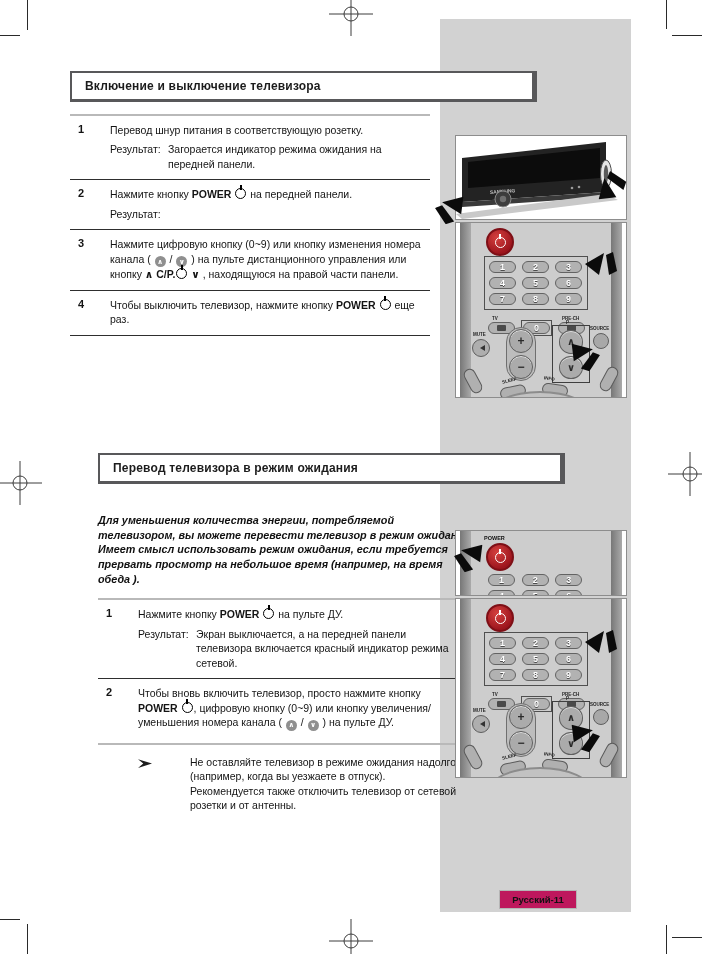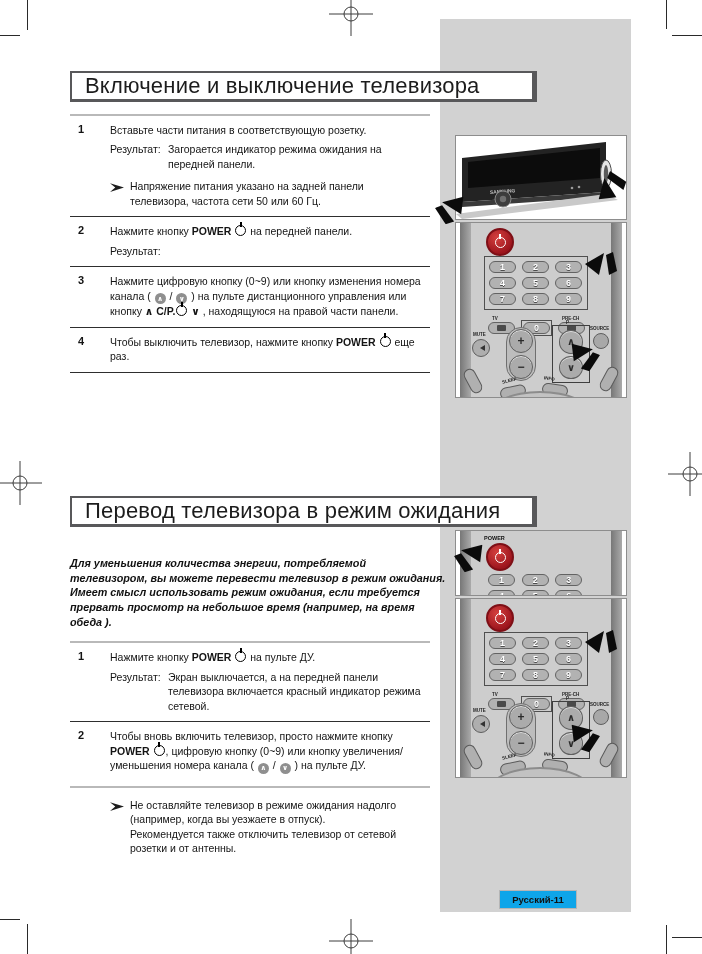--- a/index.html
+++ b/index.html
@@ -9,27 +9,27 @@
   
   .tick{position:absolute;background:#2a2a2a;}
   .crosshair{position:absolute;}
 
   
   .sidebar{position:absolute;left:440px;top:19px;width:191px;height:893px;background:#d2d2d2;}
 
   
   .col{position:absolute;left:70px;width:467px;}
   .col1{top:0;}
-  .col2{top:496px;}
+  .col2{top:453px;margin-left:28px;}
 
   .title-box{margin-top:71px;height:26px;background:#fff;border:2px solid #58585a;
              border-right-width:5px;border-bottom-width:3px;display:flex;align-items:center;
              padding-left:13px;position:relative;z-index:3;}
   .col2 .title-box{margin-top:0;}
-  .title-box h2{margin:0;font-size:22px;font-weight:normal;color:#1c1c1c;letter-spacing:.2px;}
+  .title-box h2{margin:0;font-size:12px;font-weight:bold;color:#1c1c1c;letter-spacing:.2px;}
 
   .intro{margin:29px 0 0 0;width:376px;font-size:10.8px;line-height:1.36;
          font-style:italic;font-weight:bold;color:#111;}
 
   .rule{width:360px;border:0;margin:0;}
   .rule-light{margin-top:12px;border-top:2.5px solid #b9b9b9;}
   .rule-dark{margin-top:8px;border-top:1.5px solid #2e2e2e;}
 
   .step{display:grid;grid-template-columns:40px 312px;margin-top:7px;}
   .step-num{font-size:11px;font-weight:bold;padding-left:8px;}
@@ -119,21 +119,21 @@
   .frag-power-label{position:absolute;left:28px;top:4px;font-size:5.5px;font-weight:bold;color:#111;}
   .fig-frag .rc-power{top:12px;}
 
   
   .arrow{position:absolute;z-index:5;width:32px;height:24px;}
   .ar-upleft{transform:rotate(45deg);}
   .ar-downleft{transform:rotate(-45deg);}
   .ar-upright{transform:rotate(-45deg) scaleX(-1);}
 
   
-  .footer-box{position:absolute;left:499px;top:890px;width:76px;height:17px;background:#0ea5e9;
+  .footer-box{position:absolute;left:499px;top:890px;width:76px;height:17px;background:#be185d;
               border:1px solid #b5b5b5;display:flex;align-items:center;justify-content:center;z-index:3;}
   .footer-box span{font-size:9.5px;font-weight:bold;color:#111;}
 </style>
 </head>
 <body>
 
 <div class="page">
 
   <div class="tick" style="left:27px;top:0;width:1px;height:30px;"></div>
   <div class="tick" style="left:0;top:35px;width:20px;height:1px;"></div>
@@ -168,32 +168,26 @@
   <div class="sidebar"></div>
 
   <div class="col col1">
     <div class="title-box">
       <h2>Включение и выключение телевизора</h2>
     </div>
     <div class="rule rule-light"></div>
 
     <div class="step">
       <div class="step-num">1</div>
-      <div class="step-text">Вставьте части питания в соответствующую розетку.</div>
+      <div class="step-text">Перевод шнур питания в соответствующую розетку.</div>
     </div>
     <div class="result">
       <span class="result-label">Результат:</span>
       <span>Загорается индикатор режима ожидания на передней панели.</span>
     </div>
-    <div class="note">
-      <span class="note-ic"><svg width="14" height="9" viewBox="0 0 16 10">
-            <path d="M0,0 L16,5 L0,10 L6,5 Z" fill="#1d1d1d"></path>
-          </svg></span>
-      <span>Напряжение питания указано на задней панели телевизора, частота сети 50 или 60 Гц.</span>
-    </div>
     <div class="rule rule-dark"></div>
 
     <div class="step">
       <div class="step-num">2</div>
       <div class="step-text">Нажмите кнопку <b>POWER</b> <span class="ic ic-power"></span> на передней панели.</div>
     </div>
     <div class="result">
       <span class="result-label">Результат:</span>
     </div>
     <div class="rule rule-dark"></div>
@@ -227,21 +221,21 @@
       <span>Экран выключается, а на передней панели телевизора включается красный индикатор режима сетевой.</span>
     </div>
     <div class="rule rule-dark"></div>
 
     <div class="step">
       <div class="step-num">2</div>
       <div class="step-text">Чтобы вновь включить телевизор, просто нажмите кнопку <b>POWER</b> <span class="ic ic-power"></span>, цифровую кнопку (0~9) или кнопку увеличения/уменьшения номера канала ( <span class="ic ic-ch-up">∧</span> / <span class="ic ic-ch-down">∨</span> ) на пульте ДУ.</div>
     </div>
     <div class="rule rule-light"></div>
 
-    <div class="note" style="margin-top:10px;">
+    <div class="note" style="margin-top:10px;gap:32px;">
       <span class="note-ic"><svg width="14" height="9" viewBox="0 0 16 10">
             <path d="M0,0 L16,5 L0,10 L6,5 Z" fill="#1d1d1d"></path>
           </svg></span>
       <span class="prewrap">Не оставляйте телевизор в режиме ожидания надолго
 (например, когда вы уезжаете в отпуск).
 Рекомендуется также отключить телевизор от сетевой
 розетки  и от антенны.</span>
     </div>
   </div>
 

